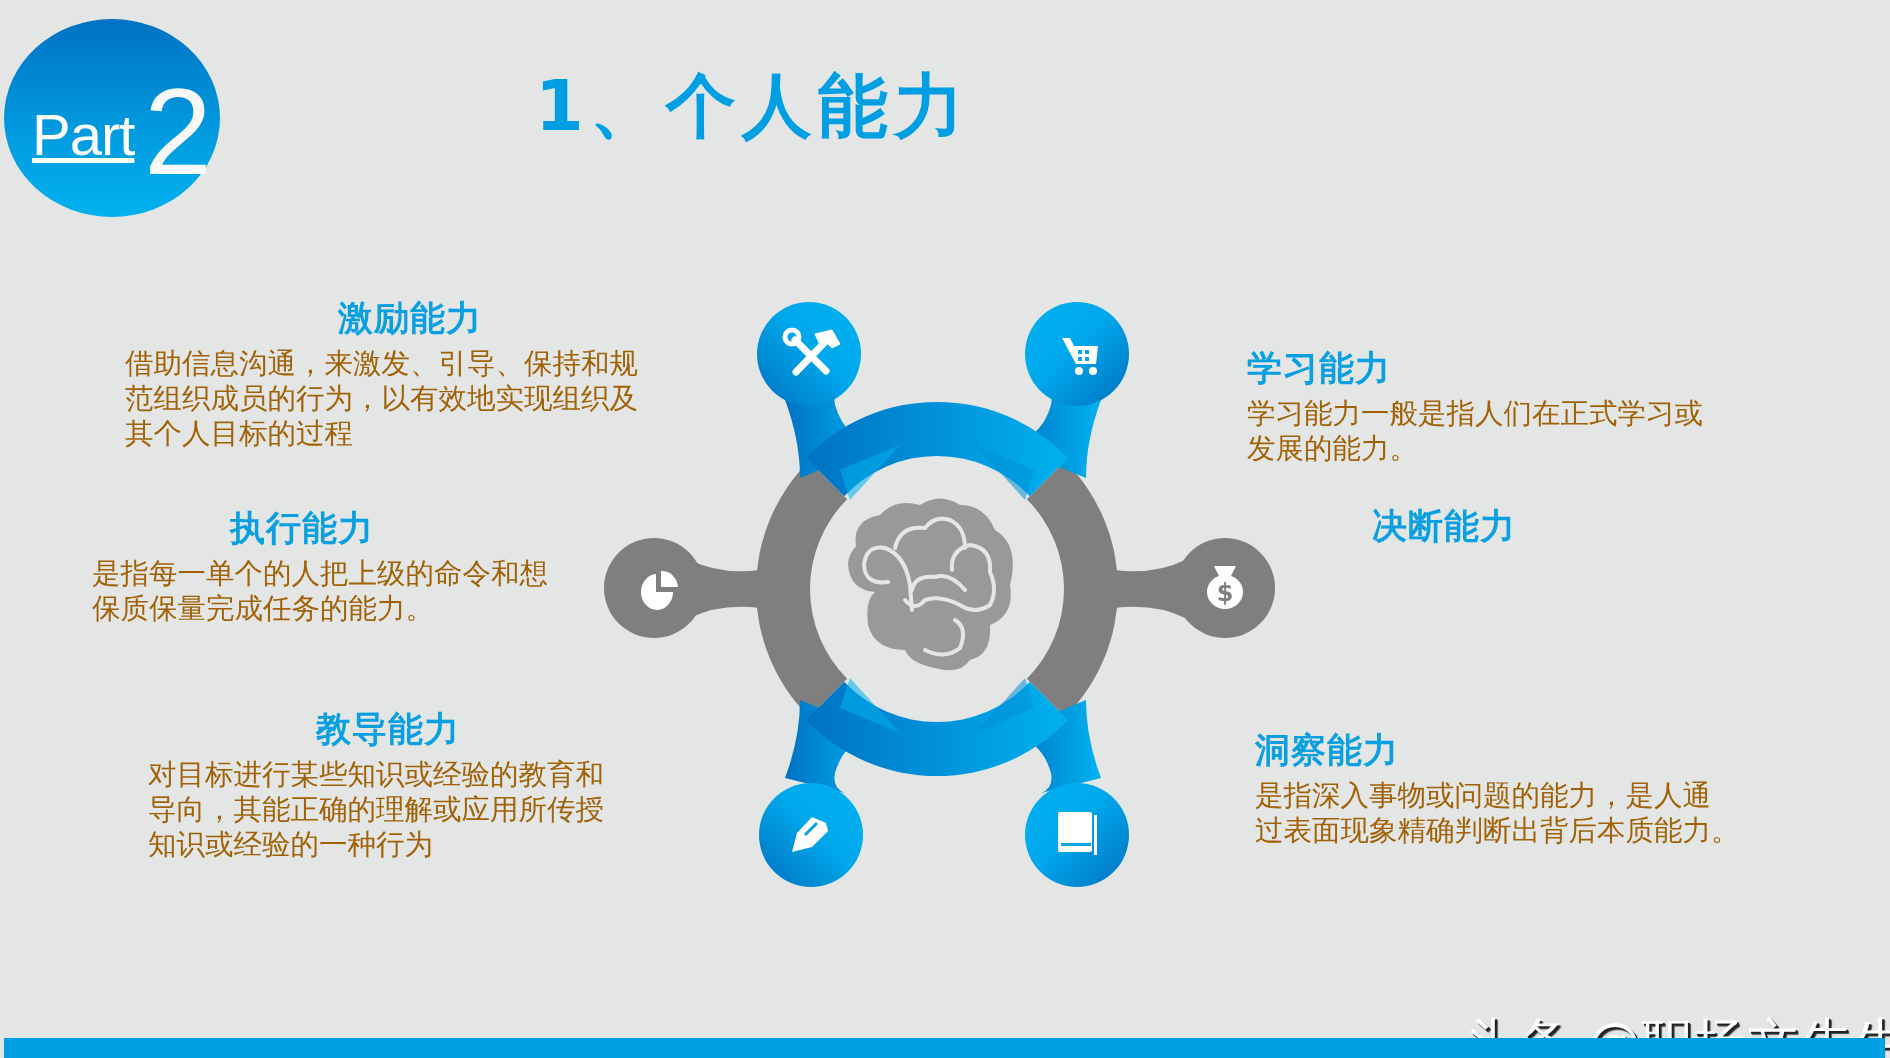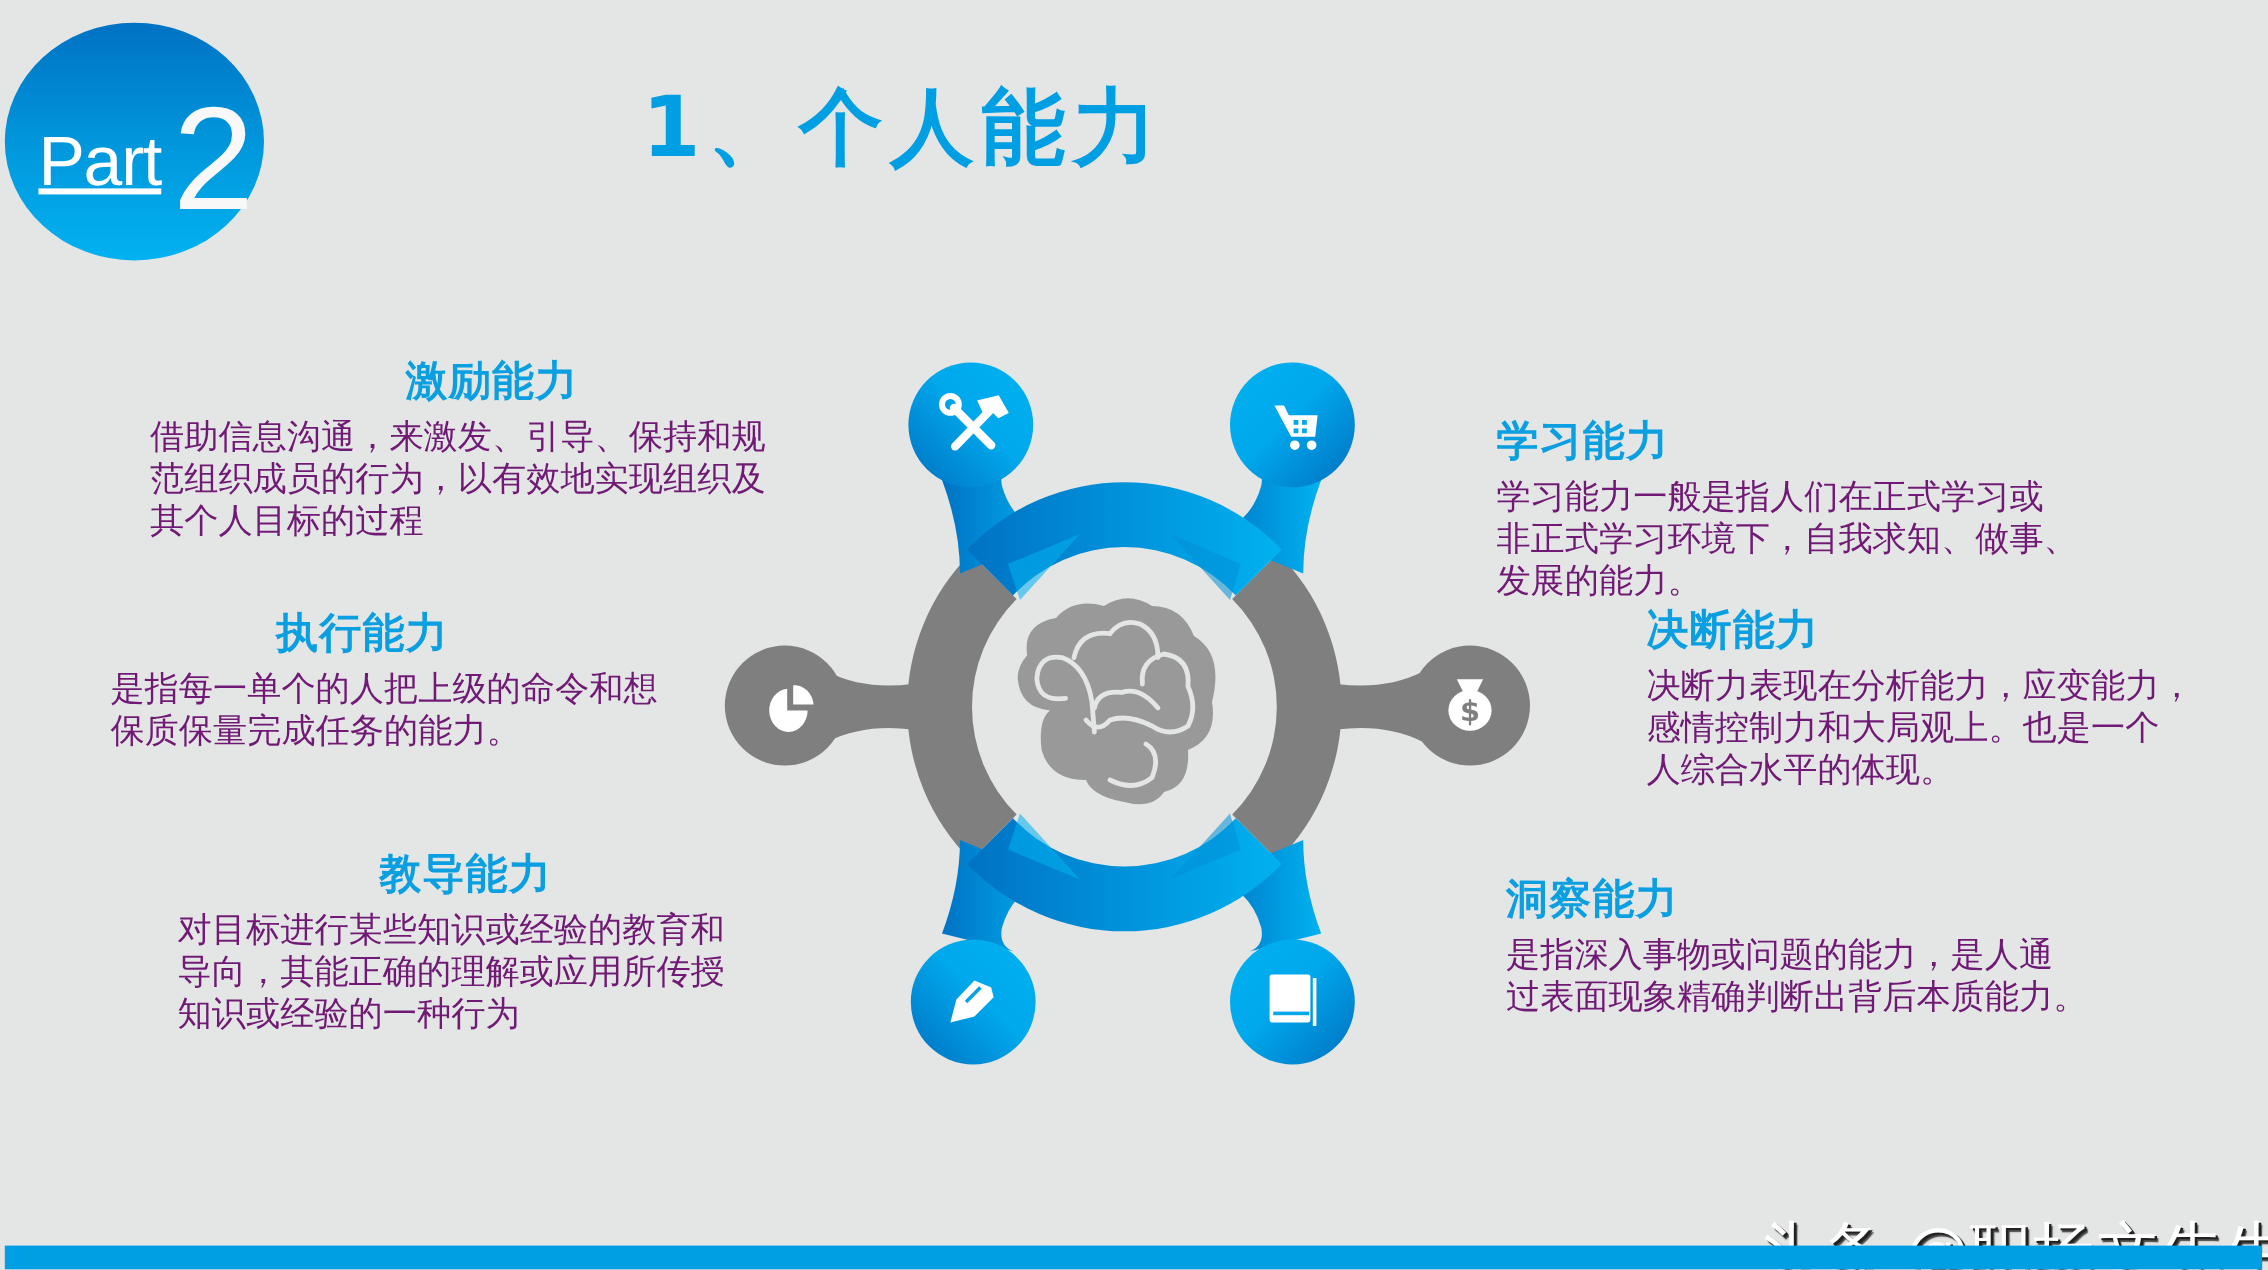--- a/index.html
+++ b/index.html
@@ -24,21 +24,21 @@
   .title {
     position:absolute; left:535px; top:68px; font-size:70px; font-weight:bold;
     color:#009FE3; letter-spacing:6px; line-height:1.1; white-space:nowrap;
   }
   .block { position:absolute; }
   .block .heading {
     font-size:35px; font-weight:bold; color:#0A9FE0; line-height:40px;
     white-space:nowrap; letter-spacing:1px;
   }
   .block .body {
-    margin-top:8px; font-size:28.5px; color:#701a75; line-height:35px;
+    margin-top:8px; font-size:28.5px; color:#a16207; line-height:35px;
   }
   .block .body div { white-space:nowrap; }
   .diagram { position:absolute; left:0; top:0; width:1890px; height:1058px; }
   .watermark {
     position:absolute; left:1465px; top:972px; font-size:52px; color:#ffffff;
     text-shadow:2px 2px 0 #222, 3px 3px 1px #444; white-space:nowrap; letter-spacing:1px;margin-top:36px;
   }
   .bottom-bar {
     position:absolute; left:4px; top:1038px; width:1881px; height:20px; background:#009FE3;
   }
@@ -229,32 +229,26 @@
     <div>对目标进行某些知识或经验的教育和</div>
     <div>导向，其能正确的理解或应用所传授</div>
     <div>知识或经验的一种行为</div>
   </div>
 </div>
 
 <div class="block" style="left:1247px; top:303px;margin-top:45px;">
   <div class="heading">学习能力</div>
   <div class="body">
     <div>学习能力一般是指人们在正式学习或</div>
-    <div>非正式学习环境下，自我求知、做事、</div>
     <div>发展的能力。</div>
   </div>
 </div>
 
 <div class="block" style="left:1372px; top:506px;">
   <div class="heading">决断能力</div>
-  <div class="body">
-    <div>决断力表现在分析能力，应变能力，</div>
-    <div>感情控制力和大局观上。也是一个</div>
-    <div>人综合水平的体现。</div>
-  </div>
 </div>
 
 <div class="block" style="left:1255px; top:730px;">
   <div class="heading">洞察能力</div>
   <div class="body">
     <div>是指深入事物或问题的能力，是人通</div>
     <div>过表面现象精确判断出背后本质能力。</div>
   </div>
 </div>
 

